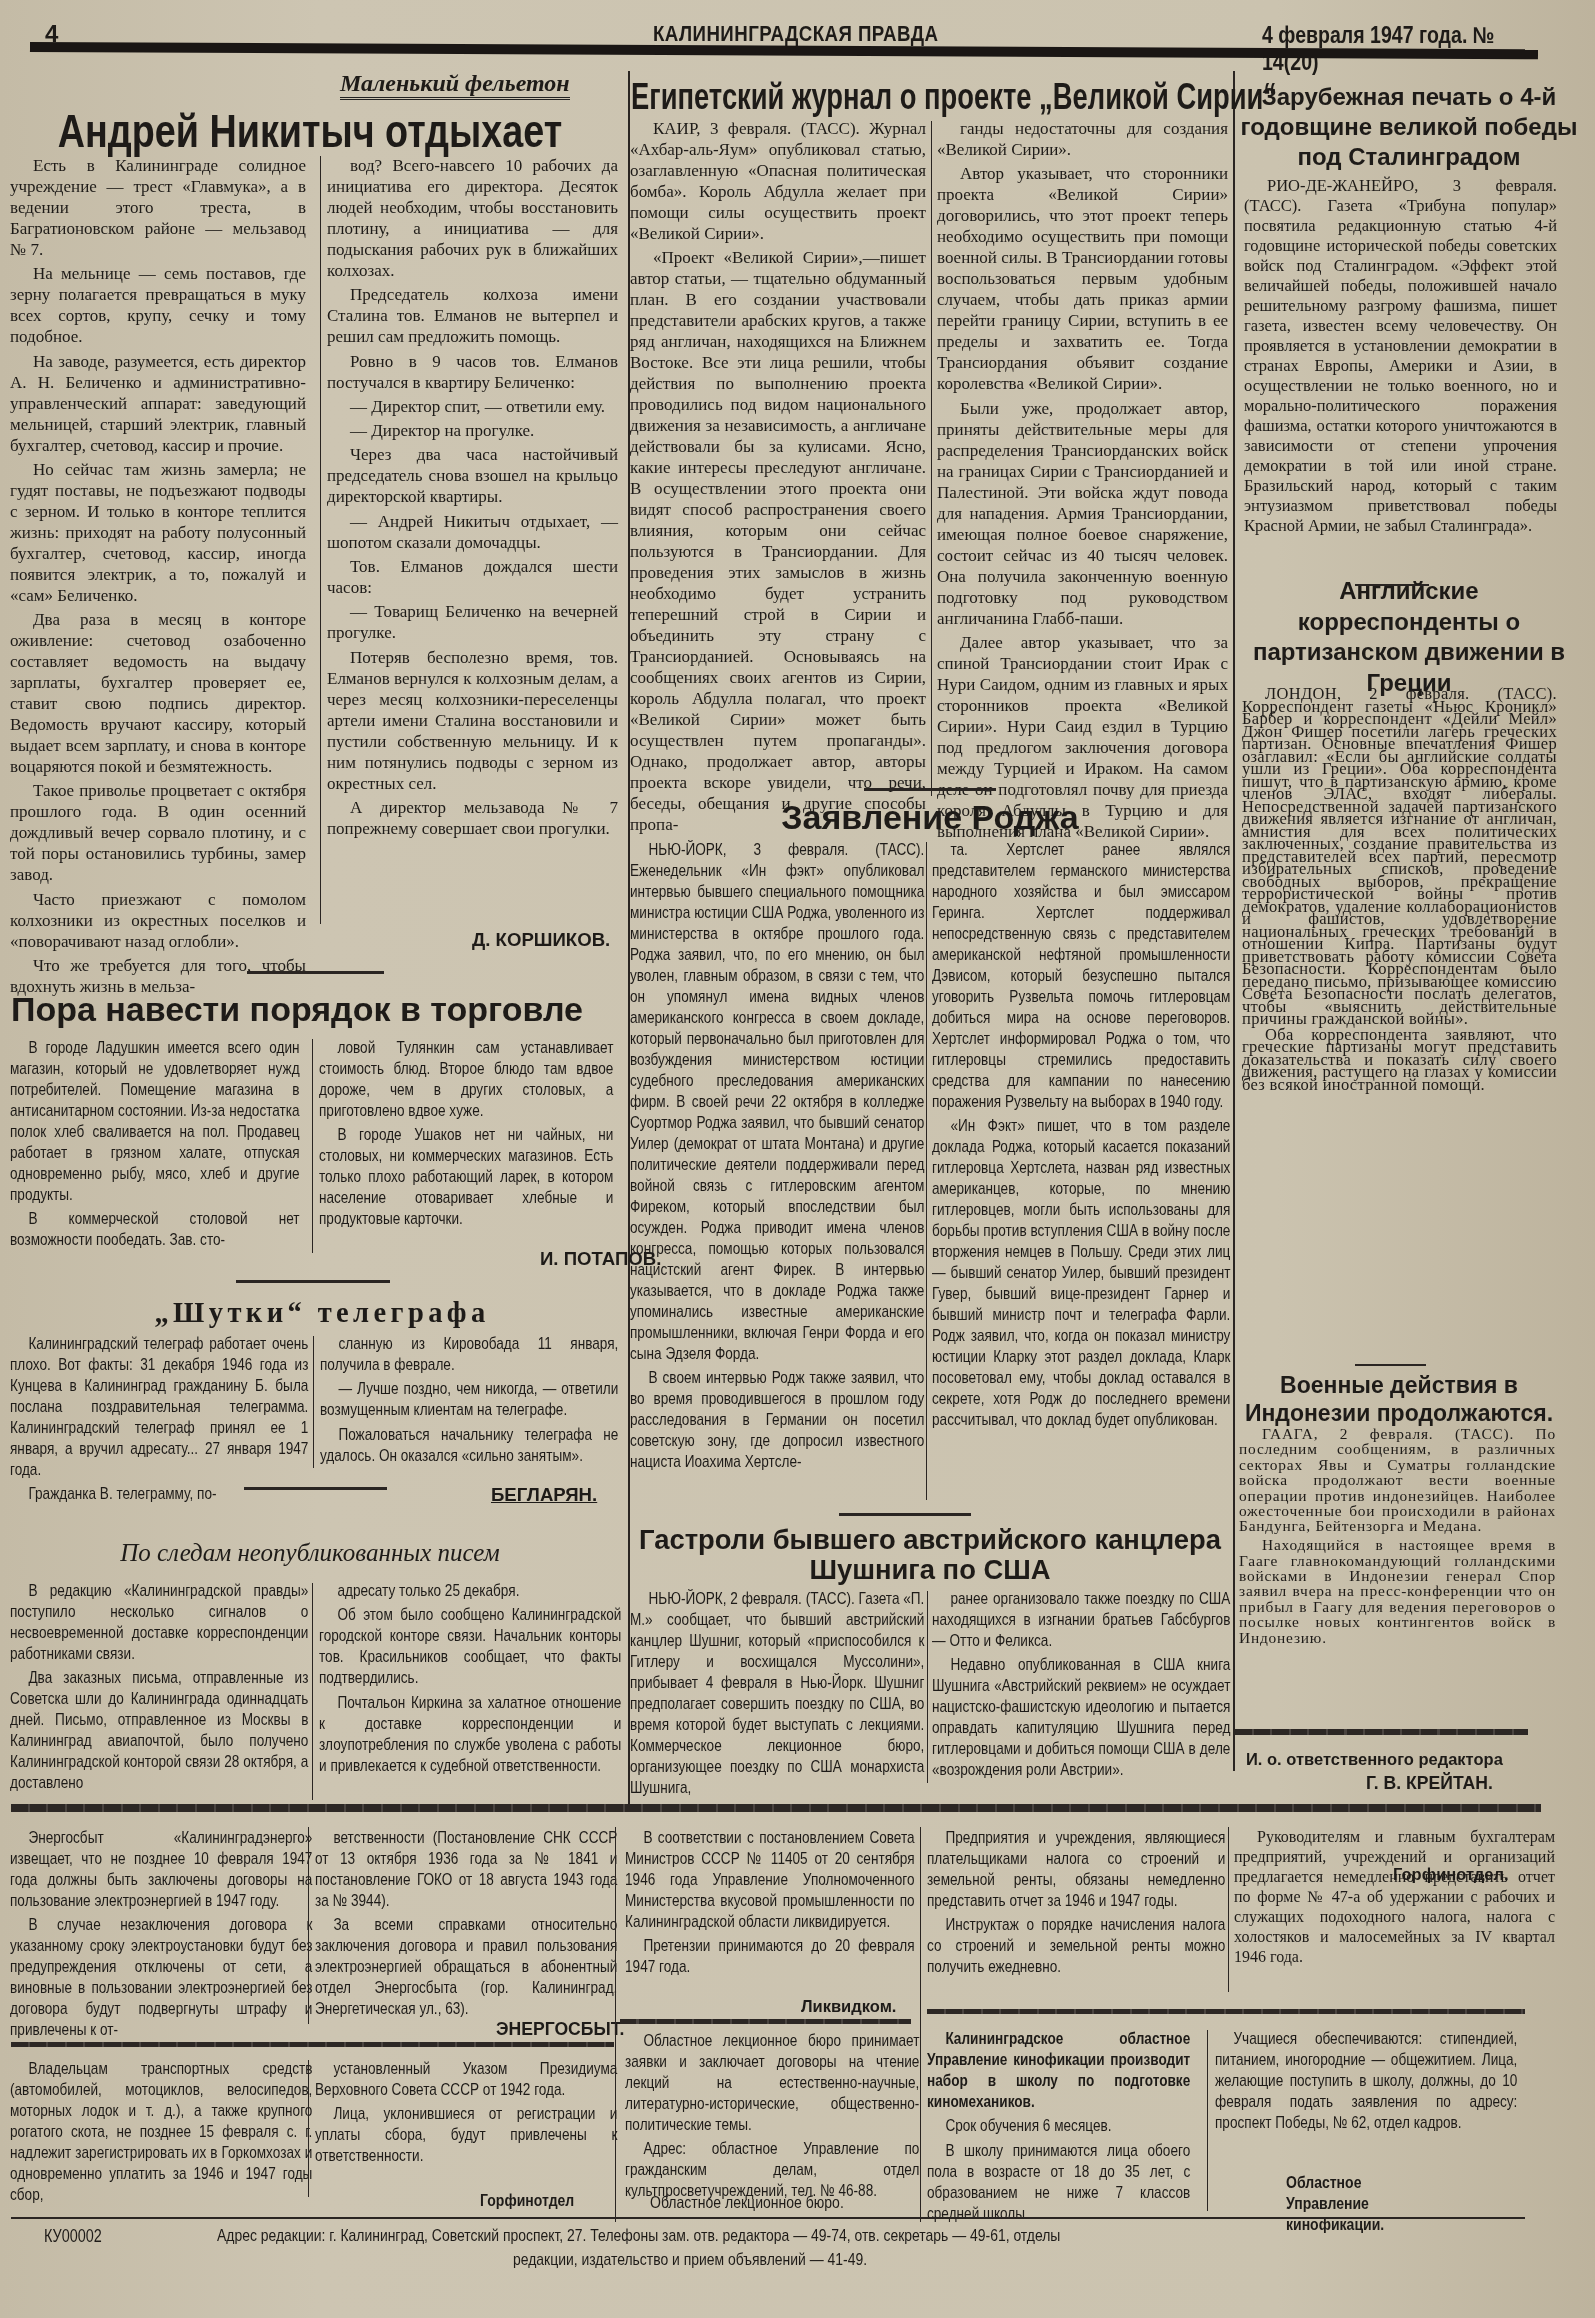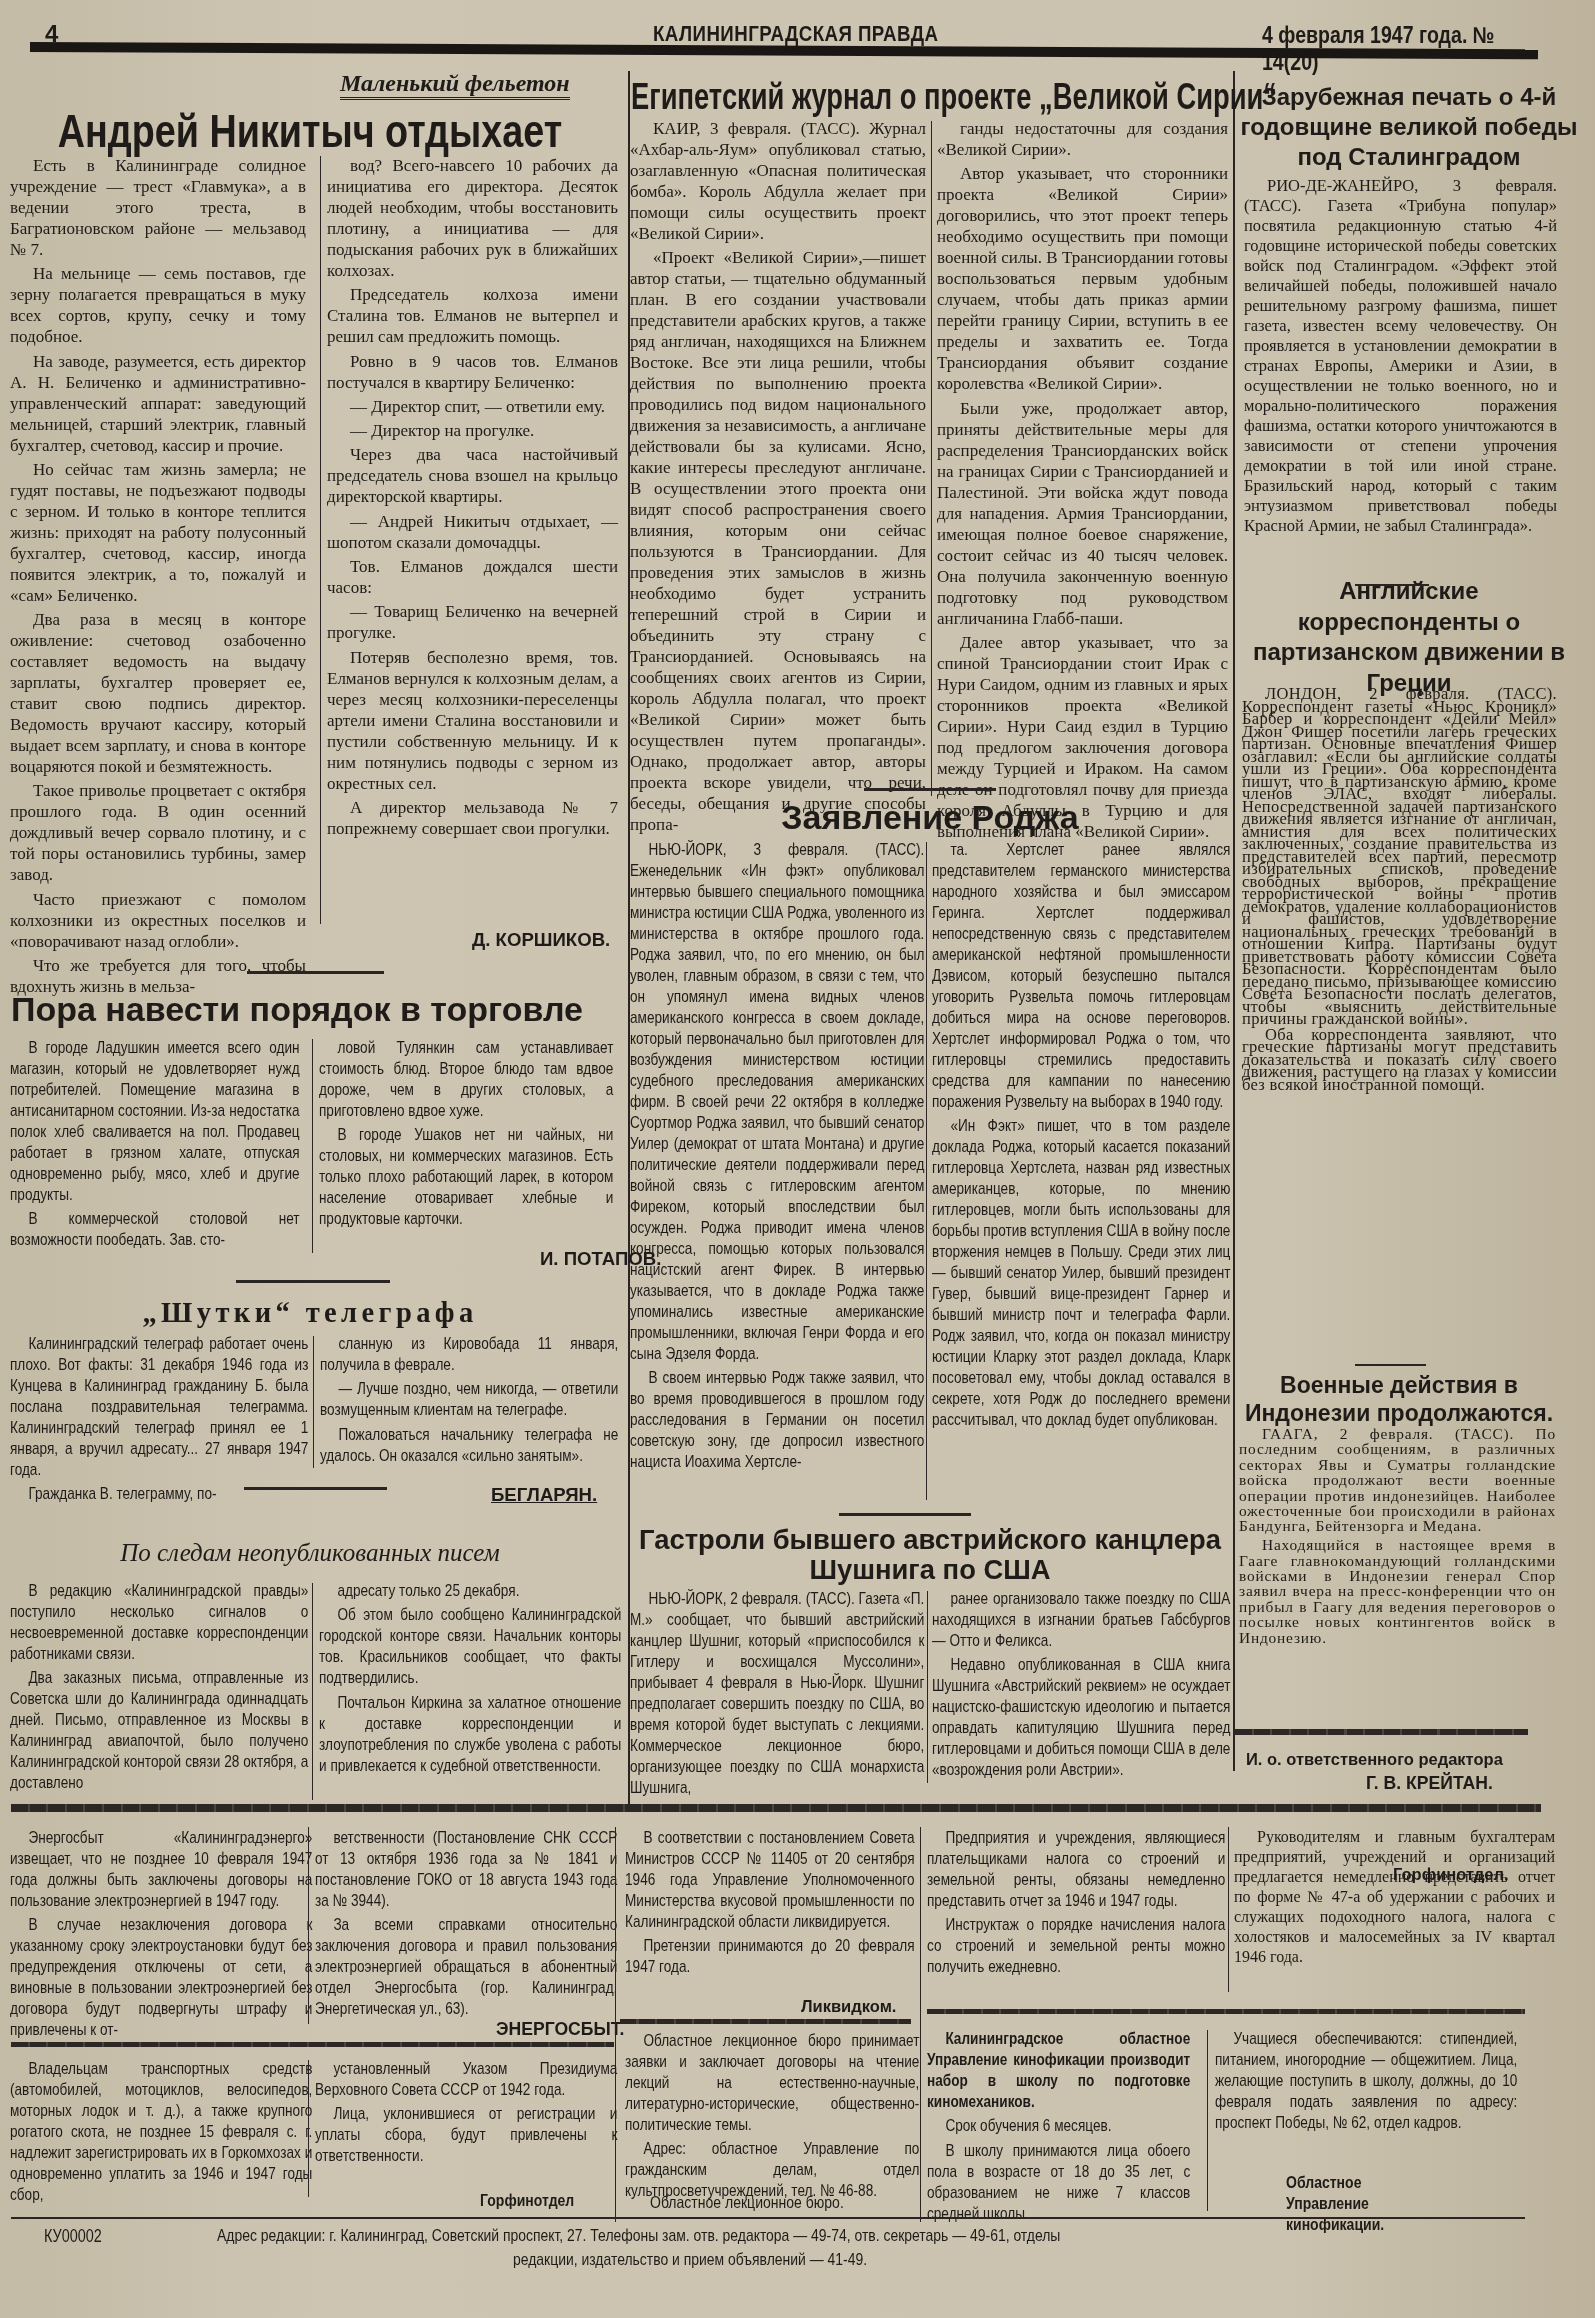--- a/index.html
+++ b/index.html
@@ -74,21 +74,21 @@
     <div class="vrule" style="left:312px;top:1039px;height:214px;width:1.1px;"></div>
     <div class="col cond" style="left:319px;top:1037px;width:368px;">
       <p>ловой Тулянкин сам устанавливает стоимость блюд. Второе блюдо там вдвое дороже, чем в других столовых, а приготовлено вдвое хуже.</p>
       <p>В городе Ушаков нет ни чайных, ни столовых, ни коммерческих магазинов. Есть только плохо работающий ларек, в котором население отоваривает хлебные и продуктовые карточки.</p>
     </div>
     <div class="abs" style="left:524px;top:1248px;font:700 18.6px 'Liberation Sans',sans-serif;margin-left:16px;">И. ПОТАПОВ.</div>
   </section>
   <div class="hrule" style="left:236px;top:1280px;width:154px;"></div>
 
   <section>
-    <div class="abs hl-serif" style="left:0;top:1297px;width:620px;font-size:28.5px;letter-spacing:4.4px;">„Шутки“ телеграфа</div>
+    <div class="abs hl-serif" style="left:0;top:1297px;width:620px;font-size:28.5px;letter-spacing:4.4px;padding-left:12px;">„Шутки“ телеграфа</div>
     <div class="col cond" style="left:10px;top:1333px;width:373px;">
       <p>Калининградский телеграф работает очень плохо. Вот факты: 31 декабря 1946 года из Кунцева в Калининград гражданину Б. была послана поздравительная телеграмма. Калининградский телеграф принял ее 1 января, а вручил адресату... 27 января 1947 года.</p>
       <p>Гражданка В. телеграмму, по-</p>
     </div>
     <div class="vrule" style="left:313px;top:1336px;height:132px;width:1.1px;"></div>
     <div class="col cond" style="left:320px;top:1333px;width:373px;">
       <p>сланную из Кировобада 11 января, получила в феврале.</p>
       <p>— Лучше поздно, чем никогда, — ответили возмущенным клиентам на телеграфе.</p>
       <p>Пожаловаться начальнику телеграфа не удалось. Он оказался «сильно занятым».</p>
     </div>

